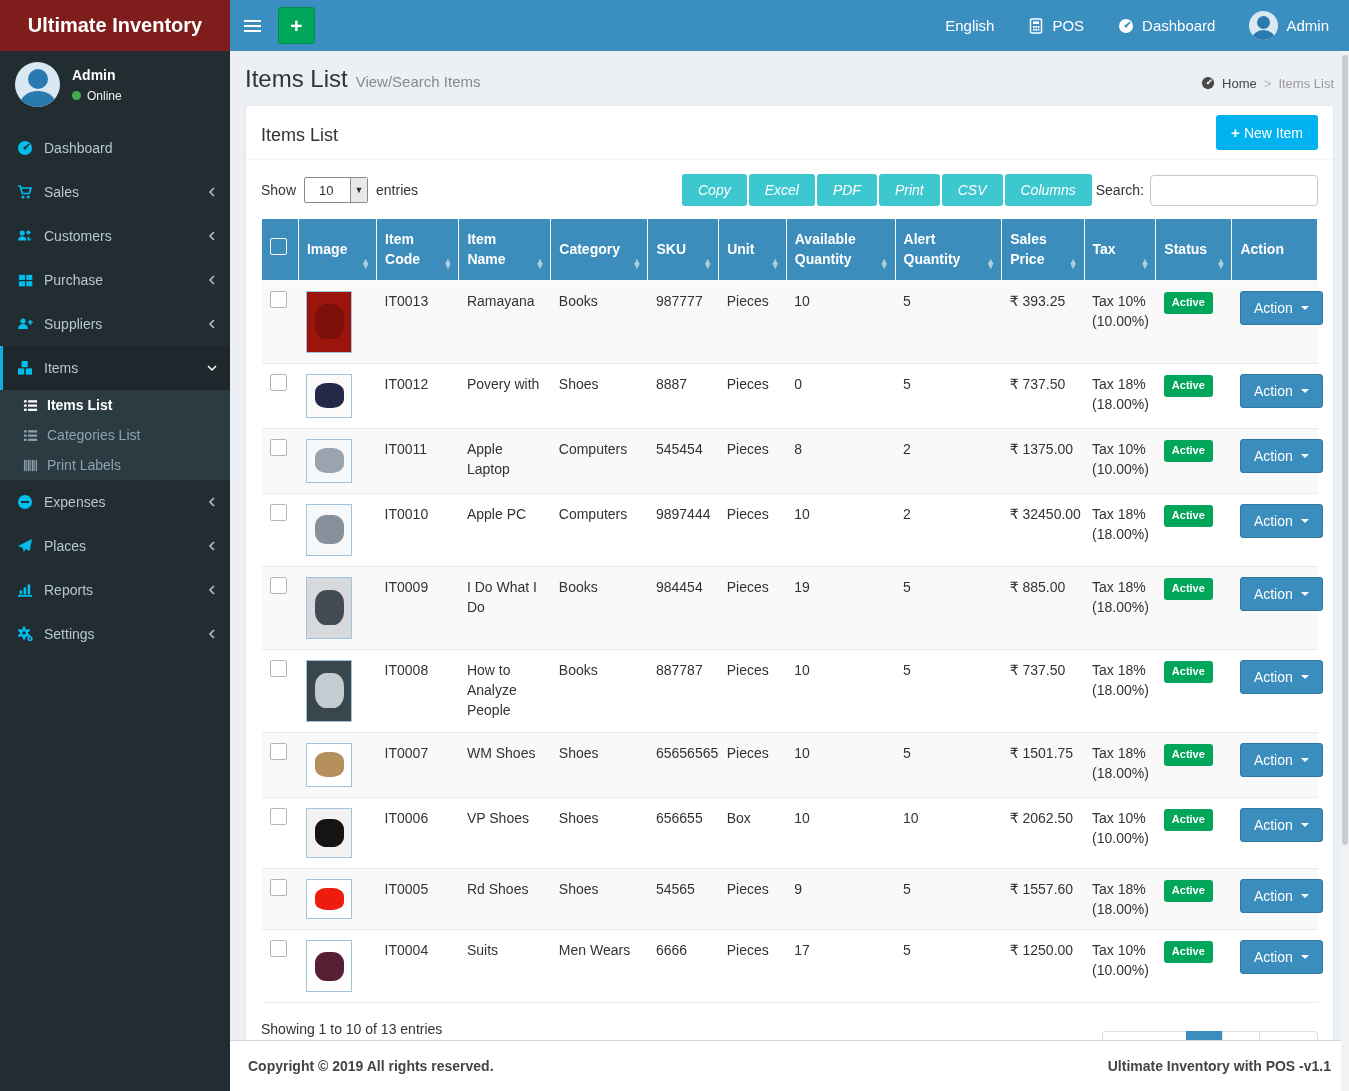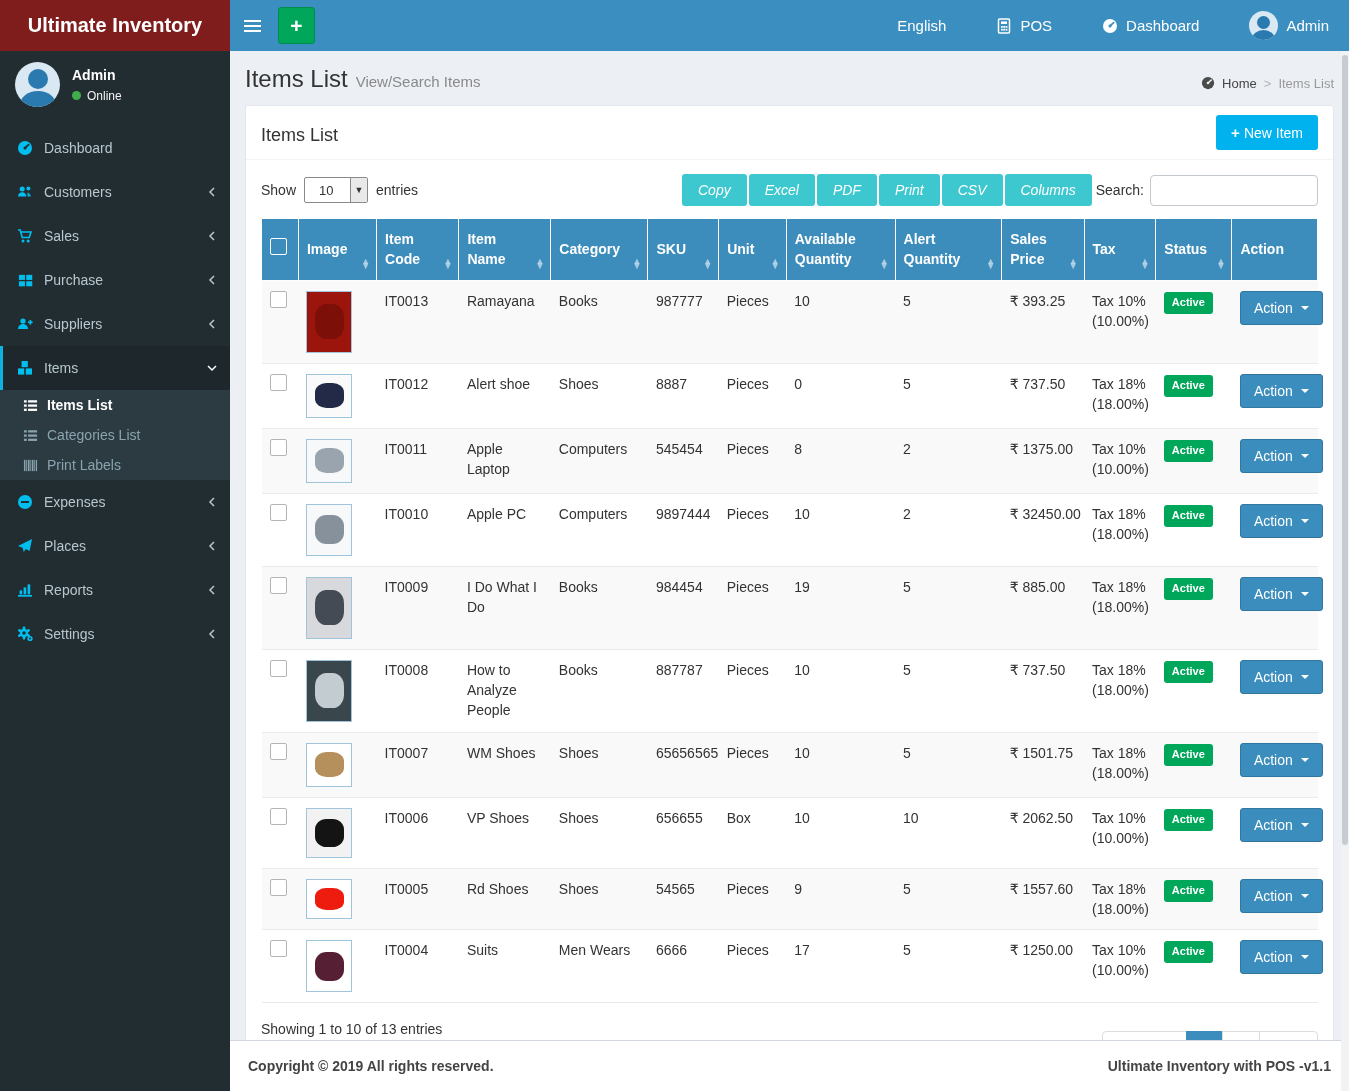--- a/index.html
+++ b/index.html
@@ -7,21 +7,21 @@
   body{font-family:"Liberation Sans","DejaVu Sans",sans-serif;background:#ecf0f5;position:relative;overflow:hidden;color:#333;}
 
   
   .navbar{position:absolute;top:0;left:0;right:0;height:51px;display:flex;z-index:5;}
   .brand{width:230px;background:#7f1d1d;color:#fff;font-size:20px;font-weight:bold;display:flex;align-items:center;justify-content:center;}
   .nav-main{flex:1;background:#3b8fc0;display:flex;align-items:center;color:#fff;}
   .hamburger{width:44px;height:51px;display:flex;flex-direction:column;justify-content:center;align-items:center;gap:3px;cursor:pointer;}
   .hamburger i{display:block;width:17px;height:2px;background:#fff;}
   .btn-add{width:37px;height:37px;background:#00a65a;border:1px solid #008d4c;border-radius:3px;color:#fff;display:flex;align-items:center;justify-content:center;margin-left:4px;cursor:pointer;}
   .btn-add::before{content:"+";font-size:21px;font-weight:bold;line-height:1;}
-  .nav-right{margin-left:auto;display:flex;align-items:center;gap:50px;padding-right:20px;font-size:15px;}
+  .nav-right{margin-left:auto;display:flex;align-items:center;gap:34px;padding-right:20px;font-size:15px;}
   .nav-item{display:flex;align-items:center;gap:8px;cursor:pointer;}
 
   .avatar{border-radius:50%;background:#d9e8f3;position:relative;overflow:hidden;flex:none;}
   .avatar .head,.avatar .shoulders{position:absolute;background:#2a7ab0;border-radius:50%;}
   .avatar-sm{width:29px;height:29px;}
   .avatar-sm .head{width:13px;height:13px;left:8px;top:5px;}
   .avatar-sm .shoulders{width:23px;height:18px;left:3px;top:19px;}
   .avatar-lg{width:45px;height:45px;}
   .avatar-lg .head{width:20px;height:20px;left:12.5px;top:7px;}
   .avatar-lg .shoulders{width:36px;height:28px;left:4.5px;top:29px;}
@@ -178,43 +178,43 @@
           <svg width="16" height="16" viewBox="0 0 16 16">
             <circle cx="8" cy="8" r="7" fill="#00bfef"></circle>
             <path d="M8 8 L12.2 4.2" stroke="#222d32" stroke-width="1.7"></path>
             <circle cx="8" cy="8" r="1.5" fill="#222d32"></circle>
           </svg>
         </span>
       <span class="ml">Dashboard</span>
     </li>
     <li>
       <span class="mi">
+          <svg width="16" height="16" viewBox="0 0 16 16">
+            <path d="M1 2h2.2l2 7.5h7l1.8-5.5H4" fill="none" stroke="#00bfef" stroke-width="1.6"></path>
+            <circle cx="6" cy="13" r="1.5" fill="#00bfef"></circle>
+            <circle cx="11.2" cy="13" r="1.5" fill="#00bfef"></circle>
+          </svg>
+        </span>
+      <span class="ml">Sales</span>
+      <span class="chev">
+          <svg width="10" height="10" viewBox="0 0 10 10">
+            <path d="M7 1 L3 5 L7 9" stroke="#b8c7ce" stroke-width="1.5" fill="none"></path>
+          </svg>
+        </span>
+    </li>
+    <li>
+      <span class="mi">
           <svg width="16" height="16" viewBox="0 0 16 16" fill="#00bfef">
             <circle cx="5.2" cy="5" r="2.5"></circle>
             <path d="M1 12.5c0-2.3 1.9-4.2 4.2-4.2s4.2 1.9 4.2 4.2z"></path>
             <circle cx="11.4" cy="4.6" r="2"></circle>
             <path d="M10.4 8.4c2 .4 3.5 2 3.5 4.1h-3.5z" opacity=".85"></path>
           </svg>
         </span>
       <span class="ml">Customers</span>
-      <span class="chev">
-          <svg width="10" height="10" viewBox="0 0 10 10">
-            <path d="M7 1 L3 5 L7 9" stroke="#b8c7ce" stroke-width="1.5" fill="none"></path>
-          </svg>
-        </span>
-    </li>
-    <li>
-      <span class="mi">
-          <svg width="16" height="16" viewBox="0 0 16 16">
-            <path d="M1 2h2.2l2 7.5h7l1.8-5.5H4" fill="none" stroke="#00bfef" stroke-width="1.6"></path>
-            <circle cx="6" cy="13" r="1.5" fill="#00bfef"></circle>
-            <circle cx="11.2" cy="13" r="1.5" fill="#00bfef"></circle>
-          </svg>
-        </span>
-      <span class="ml">Sales</span>
       <span class="chev">
           <svg width="10" height="10" viewBox="0 0 10 10">
             <path d="M7 1 L3 5 L7 9" stroke="#b8c7ce" stroke-width="1.5" fill="none"></path>
           </svg>
         </span>
     </li>
     <li>
       <span class="mi">
           <svg width="15" height="15" viewBox="0 0 16 16" fill="#00bfef">
             <rect x="1" y="2" width="6.4" height="5.4"></rect>
@@ -480,21 +480,21 @@
   </tr>
 
   <tr>
     <td><span class="cb"></span></td>
     <td>
                 <div class="pimg" style="background: rgb(250, 250, 250); height: 44px;">
                   <div class="blob" style="background: rgb(35, 42, 71);"></div>
                 </div>
               </td>
     <td>IT0012</td>
-    <td>Alert shoe</td>
+    <td>Povery with</td>
     <td>Shoes</td>
     <td>8887</td>
     <td>Pieces</td>
     <td>0</td>
     <td>5</td>
     <td class="price">₹ 737.50</td>
     <td>
                 <div>Tax 18%</div>
                 <div>(18.00%)</div>
               </td>

